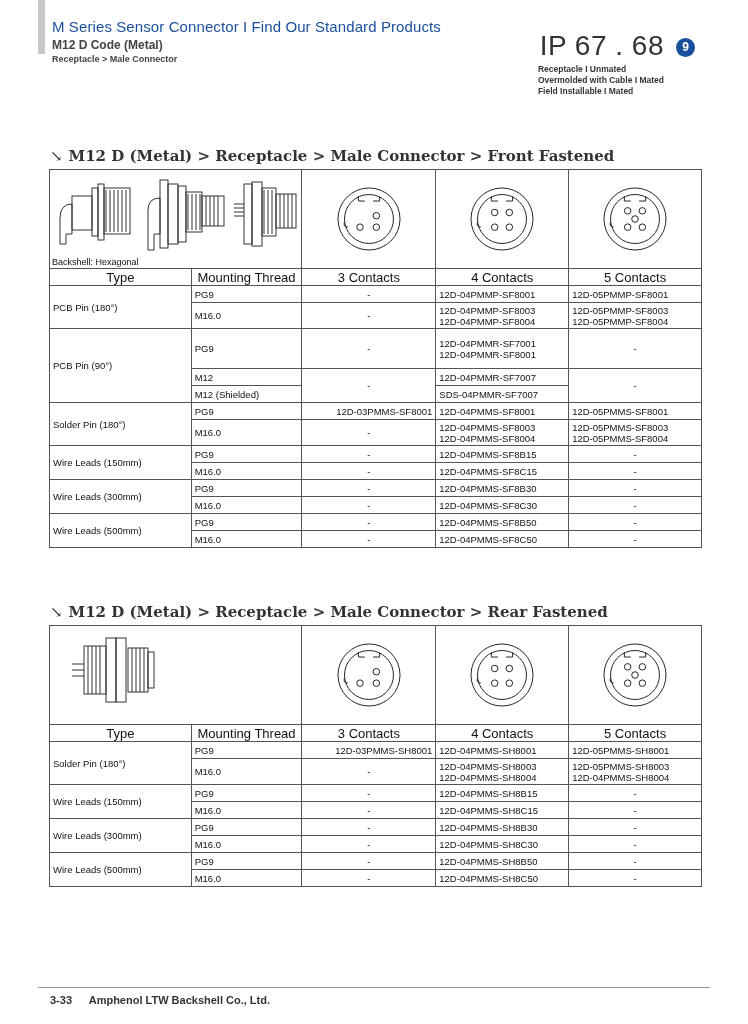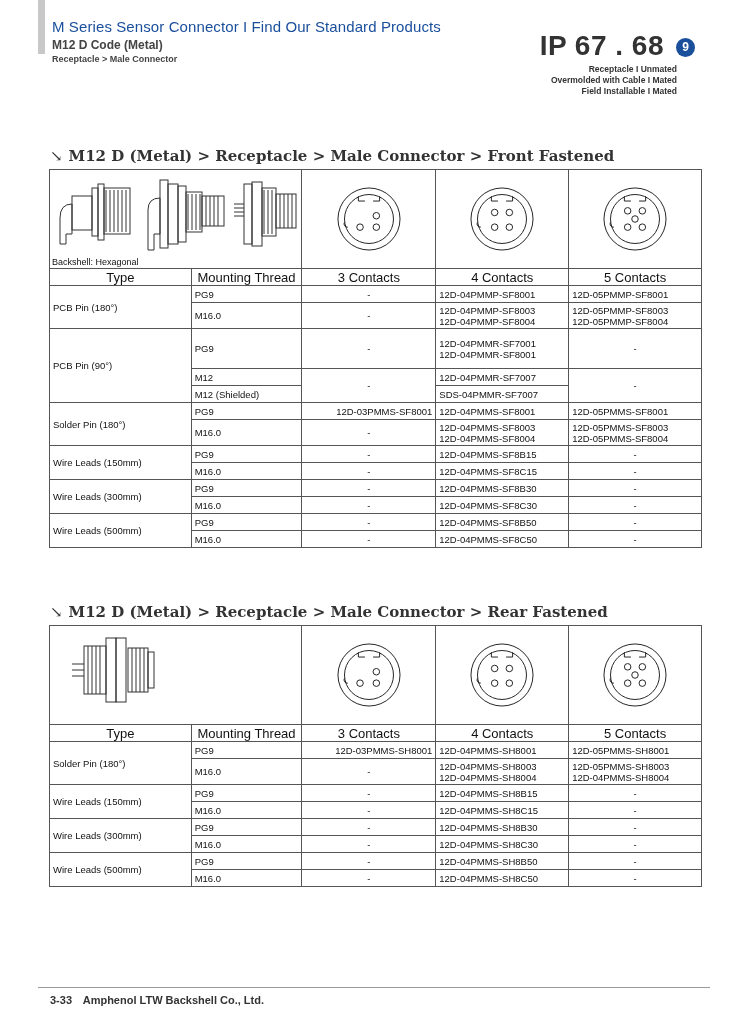--- a/index.html
+++ b/index.html
@@ -1,36 +1,36 @@
 <!DOCTYPE html>
 <html><head>
 <meta charset="utf-8">
 <style>
   html, body { margin:0; padding:0; background:#fff; }
   body { width:748px; height:1024px; position:relative; overflow:hidden; font-family:"Liberation Sans", sans-serif; color:#222; }
   .sidebar-bar { position:absolute; left:38px; top:0; width:7px; height:54px; background:#c8c8c8; }
   .hdr-title { position:absolute; left:52px; top:18px; font-size:15px; color:#1a4f9c; letter-spacing:0.1px; }
   .hdr-sub { position:absolute; left:52px; top:38px; font-size:12px; font-weight:bold; color:#444; }
   .hdr-crumb { position:absolute; left:52px; top:54px; font-size:9px; color:#444;font-weight:bold; }
-  .ip-rating { position:absolute; right:84px; top:30px; font-size:28px; font-weight:bold; color:#333; letter-spacing:0.5px; }
+  .ip-rating { position:absolute; right:84px; top:30px; font-size:28px; font-weight:normal; color:#333; letter-spacing:0.5px; }
   .ip-badge { position:absolute; left:676px; top:38px; width:19px; height:19px; border-radius:50%; background:#1a4f9c; color:#fff; font-size:12px; font-weight:bold; text-align:center; line-height:19px; }
-  .ip-notes { position:absolute; right:71px; top:64px; text-align:right; font-size:8.5px; font-weight:bold; color:#333; line-height:11px; }
+  .ip-notes { position:absolute; right:84px; top:64px; font-size:8.5px; font-weight:bold; color:#333; line-height:11px; }
   .section-title { position:absolute; left:50px; font-family:"DejaVu Serif", serif; font-weight:bold; font-size:15px; color:#333; }
   .section-title .arrow { display:inline-block; margin-right:6px; font-weight:normal; }
   table.spec { position:absolute; left:49px; width:653px; border-collapse:collapse; font-size:9.5px; color:#111; }
   table.spec td { border:1px solid #555; padding:0 3px; height:16px; }
   table.spec td.c { text-align:right; }
   table.spec td.hdr { text-align:center; font-size:13px; }
   .img-cell { height:88px; position:relative; vertical-align:bottom; }
   .backshell { position:absolute; left:2px; bottom:1px; font-size:9px;margin-top:29px; }
   .face svg { display:block; margin:0 auto; }
   .dash { text-align:center; }
   .footer-line { position:absolute; left:38px; top:987px; width:672px; height:1px; background:#999; }
   .footer { position:absolute; left:50px; top:994px; font-size:11px; font-weight:bold; color:#333; }
-  .footer .pg { margin-right:8px; }
+  .footer .pg { margin-right:14px; }
 </style>
 </head>
 <body>
 
 <div class="sidebar-bar"></div>
 <div class="hdr-title">M Series Sensor Connector I Find Our Standard Products</div>
 <div class="hdr-sub">M12 D Code (Metal)</div>
 <div class="hdr-crumb">Receptacle &gt; Male Connector</div>
 <div class="ip-rating">IP 67 . 68</div>
 <div class="ip-badge">9</div>

